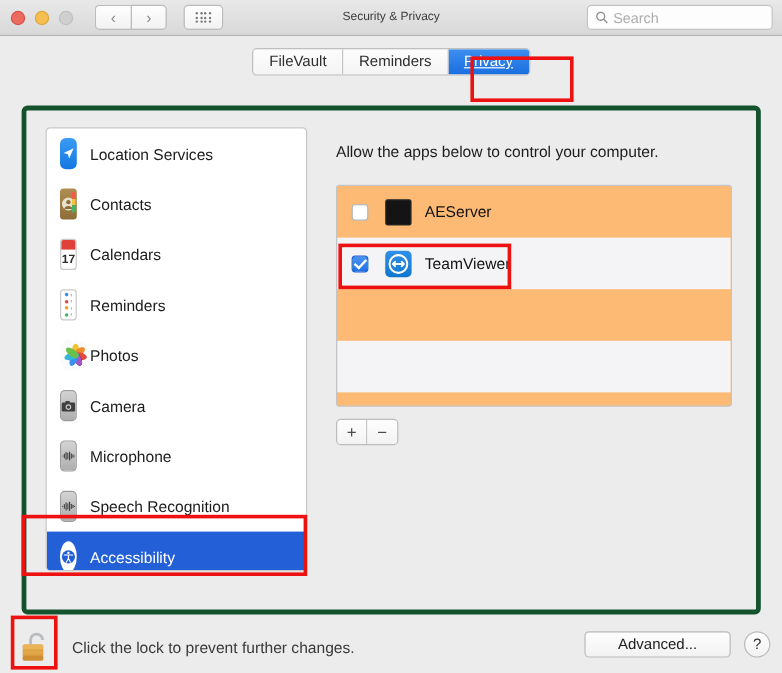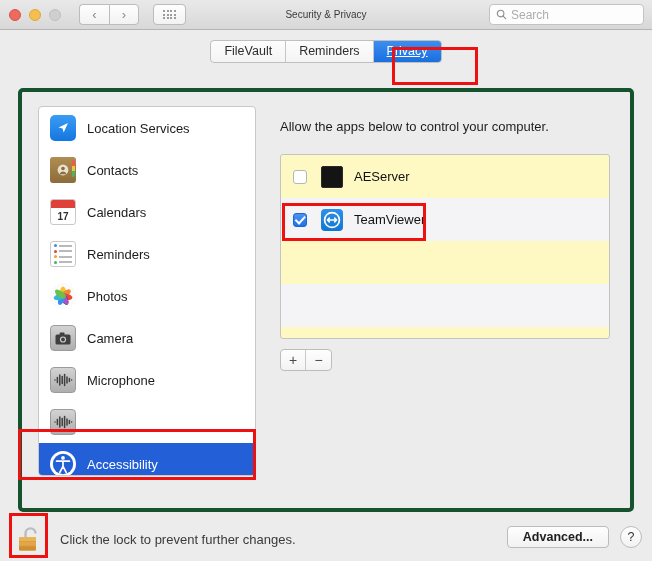--- a/index.html
+++ b/index.html
@@ -123,21 +123,21 @@
     border-radius: 4px;
     overflow: hidden;
   }
   .side-item {
     height: 42px;
     display: flex; align-items: center;
     padding-left: 11px;
     font-size: 13px; color: #1c1c1c;
   }
   .side-item.selected { background: #2360d8; color: #ffffff; }
-  .side-item .ico { flex: 0 0 auto; width: 26px; height: 26px; margin-right: 11px; }
+  .side-item .ico { flex: 0 0 auto; width: 14px; height: 26px; margin-right: 11px; }
   .side-label { white-space: nowrap; }
 
   
   .ico-loc {
     background: linear-gradient(to bottom, #3b9cf4, #1476e0);
     border-radius: 5px;
     display: flex; align-items: center; justify-content: center;
   }
   .ico-contacts {
     background: linear-gradient(to bottom, #b08d52, #8d6c38);
@@ -189,21 +189,21 @@
     right: 14px; height: 370px;
   }
   .content-head {
     font-size: 13px; color: #1d1d1d;
     margin: 13px 0 0 6px;
   }
   .applist {
     position: absolute;
     left: 6px; top: 48px;
     width: 330px; height: 185px;
-    background: #fef9c3;
+    background: #fdba74;
     border: 1px solid #c4c4c4;
     border-radius: 3px;
     overflow: hidden;
   }
   .app-row {
     height: 43px;
     display: flex; align-items: center;
     padding-left: 12px;
     font-size: 13px; color: #121212;
   }
@@ -266,25 +266,25 @@
     width: 40px; height: 40px; margin-left: 10px;
     display: flex; align-items: center; justify-content: center;
     flex: 0 0 auto;
   }
   .footer-text {
     font-size: 13px; color: #3a3a3a;
     margin-left: 10px;
   }
   .adv-btn {
     position: absolute; right: 43px; top: 8px;
-    padding: 0 15px; height: 22px;
+    padding: 0 27px; height: 22px;
     display: flex; align-items: center;
     font-size: 12.5px; color: #202020;
     background: linear-gradient(to bottom, #fefefe, #f2f2f2);
-    border: 1px solid #bcbcbc; border-radius: 4px; font-weight: bold;
+    border: 1px solid #bcbcbc; border-radius: 4px;
   }
   .help-btn {
     position: absolute; right: 10px; top: 8px;
     width: 22px; height: 22px; border-radius: 50%;
     display: flex; align-items: center; justify-content: center;
     font-size: 12.5px; color: #333;
     background: linear-gradient(to bottom, #fefefe, #f2f2f2);
     border: 1px solid #bcbcbc;
   }
 
@@ -458,20 +458,21 @@
               <line x1="4.4" y1="4.4" x2="4.4" y2="9.6"></line>
             <line x1="6.8" y1="2" x2="6.8" y2="12"></line>
               <line x1="9.2" y1="3.4" x2="9.2" y2="10.6"></line>
             <line x1="11.6" y1="1.4" x2="11.6" y2="12.6"></line>
               <line x1="14" y1="4" x2="14" y2="10"></line>
             <line x1="16.4" y1="5.4" x2="16.4" y2="8.6"></line>
               <line x1="18.6" y1="7" x2="18.6" y2="7"></line>
           </g>
         </svg>
       </span>
+      <span class="side-label">Speech Recognition</span>
     </div>
 
     <div class="side-item selected">
       <span class="ico ico-acc">
         <svg width="26" height="26" viewBox="0 0 26 26">
           <circle cx="13" cy="13" r="12" fill="#fff"></circle>
           <circle cx="13" cy="13" r="10.2" fill="#2360d8"></circle>
           <circle cx="13" cy="6.9" r="1.9" fill="#fff"></circle>
           <path d="M6.6 10.2h12.8M13 10.2v5.2M13 15.4l-3.2 6M13 15.4l3.2 6" stroke="#fff" stroke-width="1.7" stroke-linecap="round" fill="none"></path>
         </svg>

